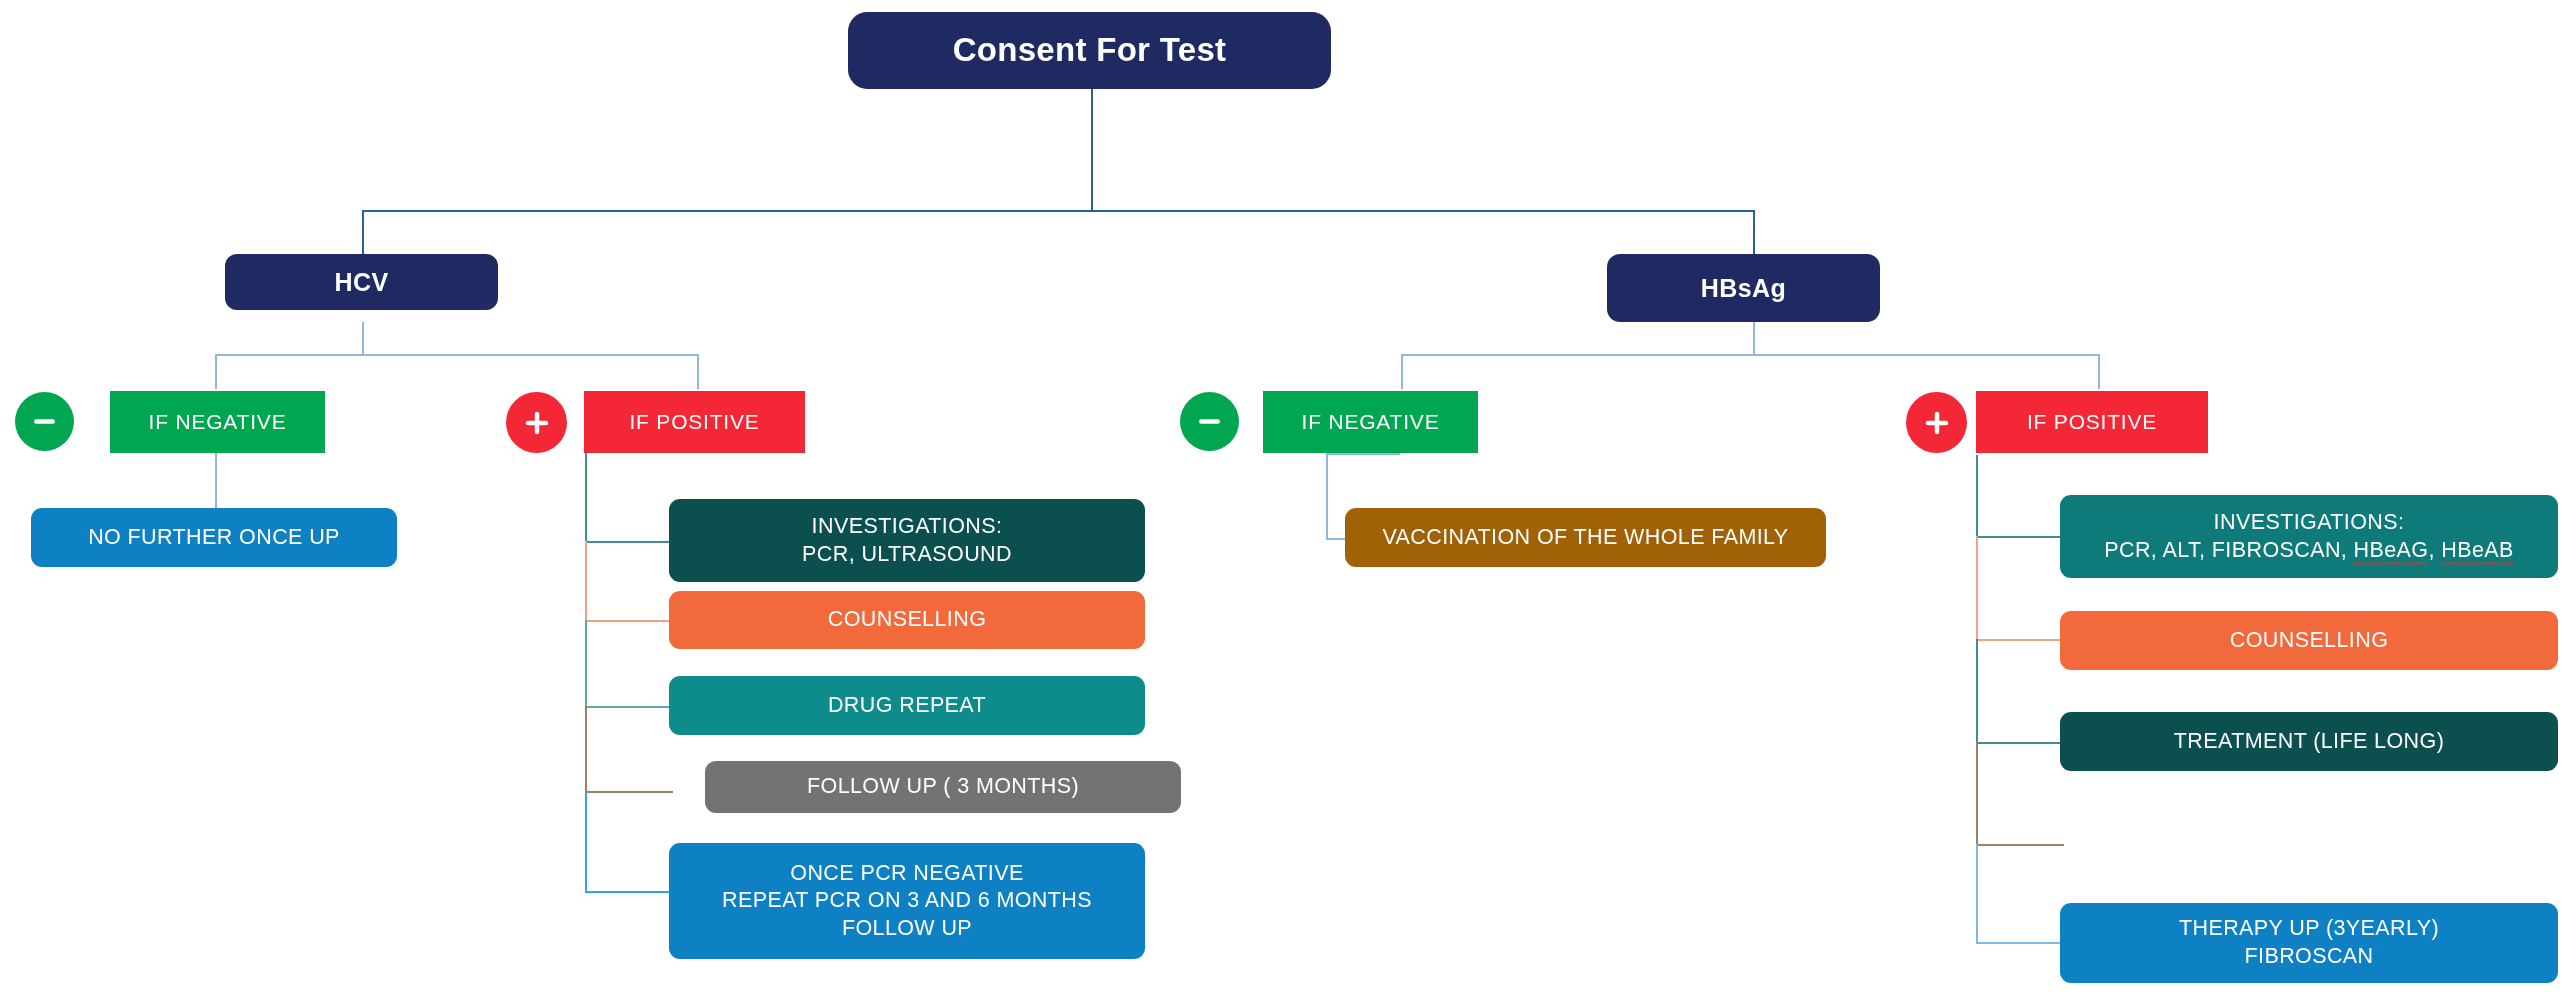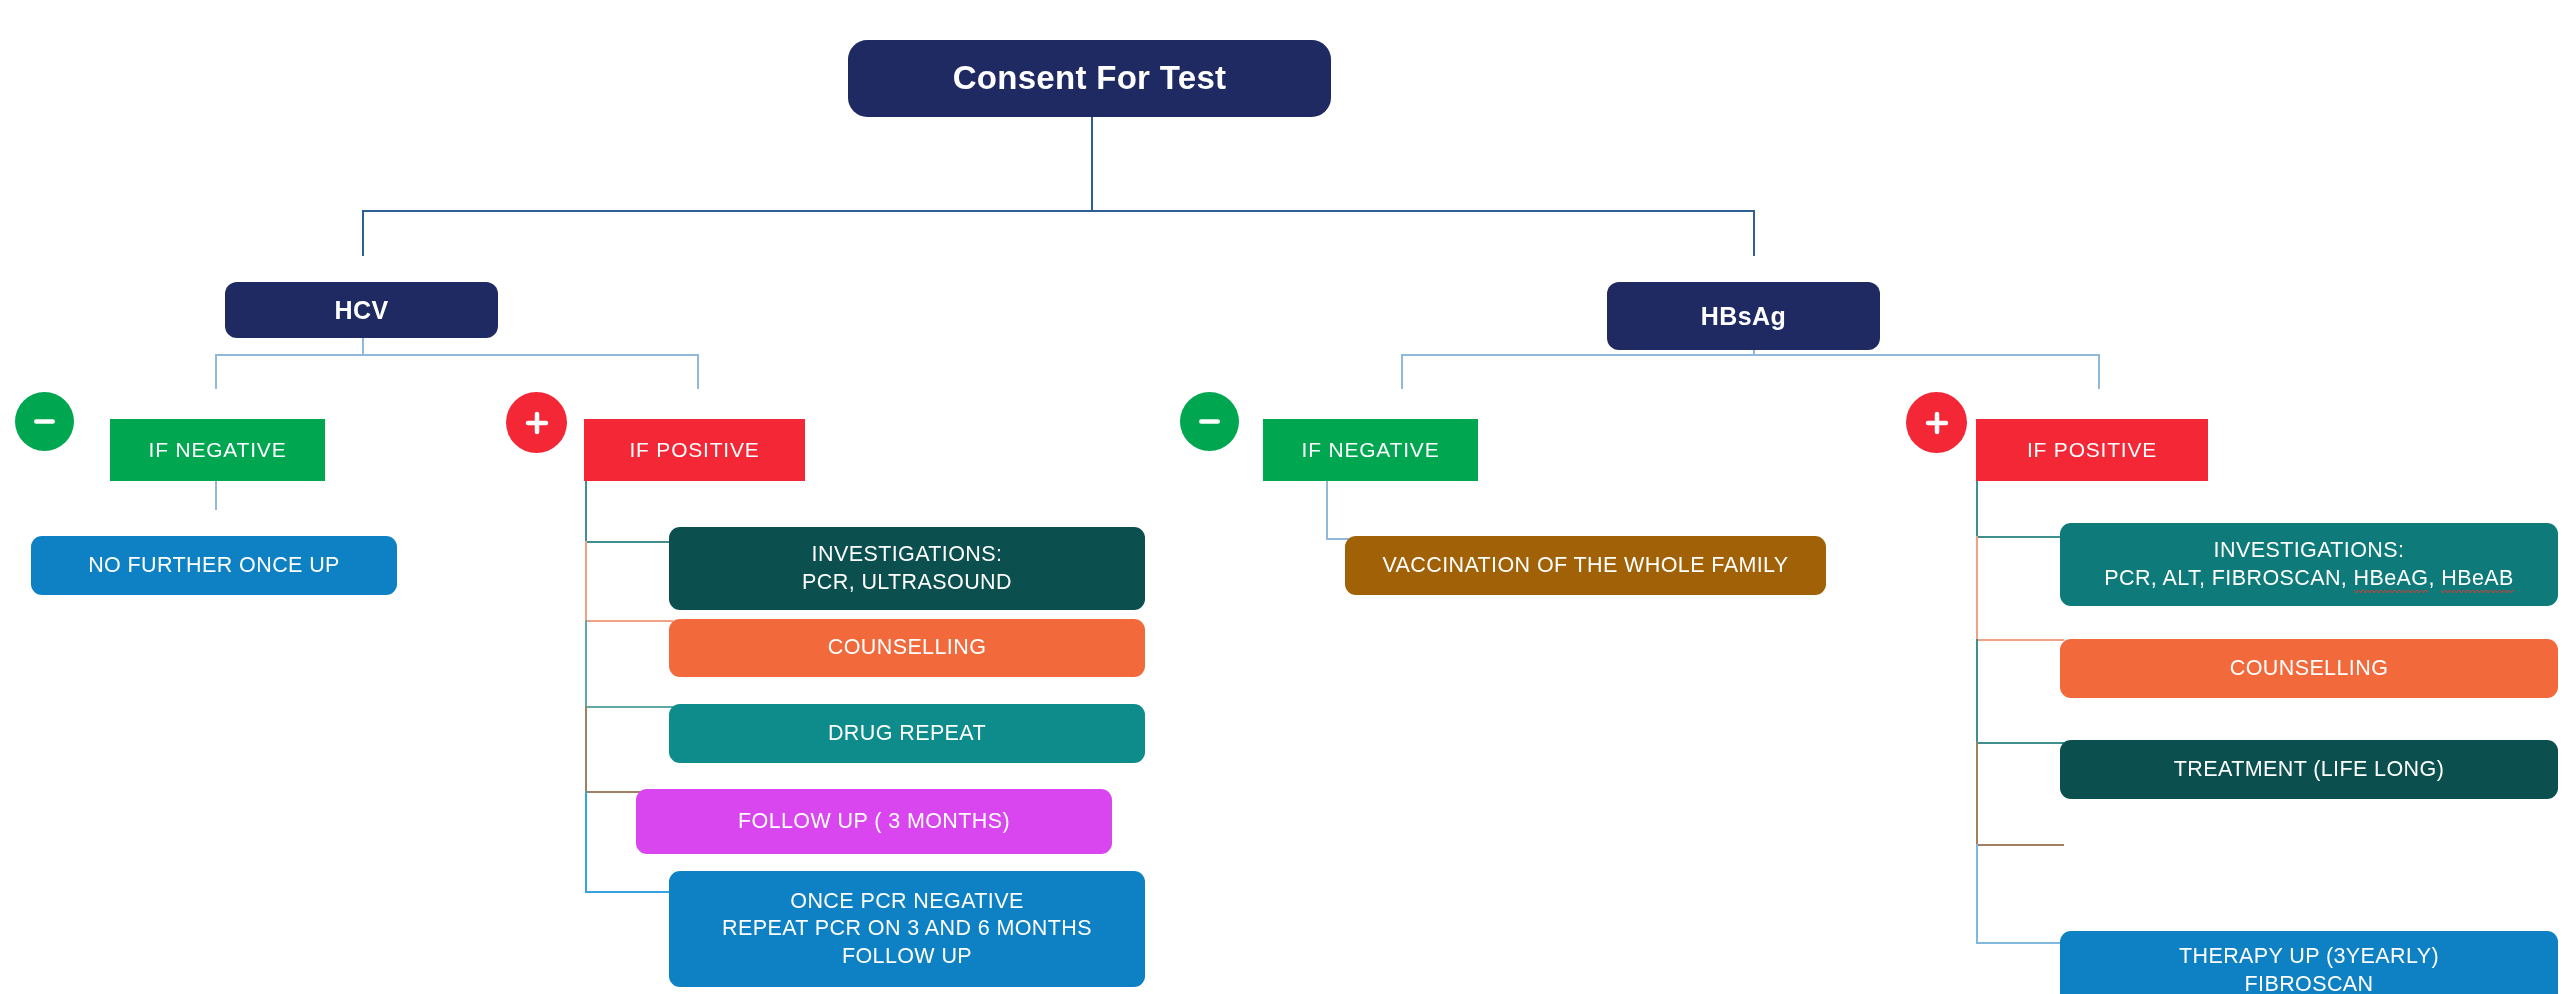--- a/index.html
+++ b/index.html
@@ -26,21 +26,20 @@
     box-sizing: border-box;
     display: flex;
     align-items: center;
     justify-content: flex-start;
     text-align: center;
     color: #ffffff;
     border-radius: 10.4px;
     line-height: 1.28;
     padding: 3px 7.4px;
     z-index: 5;
-    margin-top: 28px;
   }
   .node .txt { display: block; width: 100%; }
   .node .line2 { display: block; }
 
   
   .root {
     border-radius: 19.3px;
     font-weight: bold;
     letter-spacing: 0.3px;
   }
@@ -162,21 +161,21 @@
   <div class="conn h" style="left:1976px; top:942px; width:88px; border-top-width:2.2px; border-top-color:#7fb9e0;"></div>
 
   <div class="node root" style="left:848px; top:12px; width:483px; height:77px; background:#1f2a63; font-size:33px;">
     <span class="txt">Consent For Test</span>
   </div>
 
   <div class="node lvl1" style="left:225px; top:254px; width:273px; height:56px; background:#1f2a63; font-size:25px;">
     <span class="txt">HCV</span>
   </div>
 
-  <div class="node lvl1" style="left:1607px; top:254px; width:273px; height:68px; background:#1f2a63; font-size:25px;">
+  <div class="node lvl1" style="left:1607px; top:254px; width:273px; height:68px; background:#1f2a63; font-size:25px;border-radius:13px;">
     <span class="txt">HBsAg</span>
   </div>
 
   <div class="badge" style="left:15px; top:392px; width:59px; height:59px; background:#00a650;">
     <svg width="33" height="33" viewBox="0 0 44 44" aria-hidden="true">
       <rect x="8" y="19" width="28" height="6" rx="3" fill="#ffffff"></rect>
     </svg>
   </div>
   <div class="node chip" style="left:110px; top:391px; width:215px; height:62px; background:#00a650; font-size:21px;">
     <span class="txt">IF NEGATIVE</span>
@@ -203,21 +202,21 @@
   </div>
 
   <div class="node outcome" style="left:669px; top:591px; width:476px; height:58px; background:#f2693c; font-size:21.5px;">
     <span class="txt">COUNSELLING</span>
   </div>
 
   <div class="node outcome" style="left:669px; top:676px; width:476px; height:59px; background:#0e8b8b; font-size:21.5px;">
     <span class="txt">DRUG REPEAT</span>
   </div>
 
-  <div class="node outcome" style="left:636px; top:761px; width:476px; height:65px; background:#d946ef; font-size:21.5px;">
+  <div class="node outcome" style="left:705px; top:761px; width:476px; height:52px; background:#737373; font-size:21.5px;">
     <span class="txt">FOLLOW UP ( 3 MONTHS)</span>
   </div>
 
   <div class="node outcome" style="left:669px; top:843px; width:476px; height:116px; background:#0e80c4; font-size:21.5px;">
     <span class="txt">
       <span class="line2">ONCE PCR NEGATIVE</span>
       <span class="line2">REPEAT PCR ON 3 AND 6 MONTHS</span>
       <span class="line2">FOLLOW UP</span>
     </span>
   </div>

